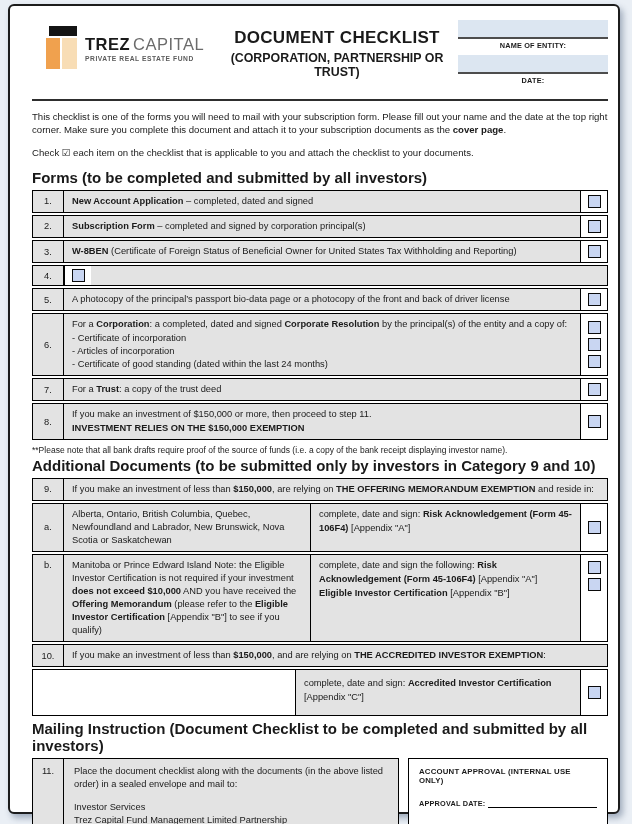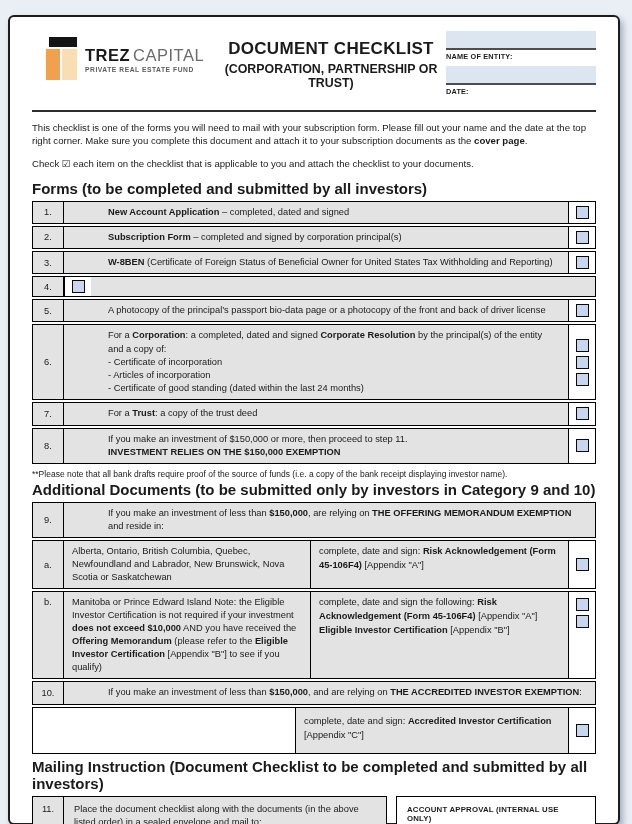--- a/index.html
+++ b/index.html
@@ -4,54 +4,54 @@
 <style>
   html,body{margin:0;padding:0;}
   body{
     width:632px;height:824px;position:relative;
     background:#eaeff5;
     font-family:"Liberation Sans", sans-serif;
     color:#1a1a1a;
     -webkit-font-smoothing:antialiased;
   }
   .page{
-    position:absolute;left:8px;top:15px;width:612px;height:810px;
+    position:absolute;left:8px;top:4px;width:612px;height:810px;
     background:#ffffff;border:2px solid #1c1c1c;border-radius:6px;
     box-shadow:3px 4px 6px rgba(70,90,120,.45);
-    box-sizing:border-box;padding:8px 22px 8px 22px;
+    box-sizing:border-box;padding:8px 10px 8px 22px;
     display:flex;flex-direction:column;
   }
   
   .hdr{display:flex;align-items:flex-start;}
   .logo-wrap{display:flex;gap:7px;margin-left:14px;margin-top:12px;width:170px;box-sizing:border-box;}
   .logo-icon{width:32px;height:44px;position:relative;flex:none;}
   .li-black{position:absolute;left:3px;top:0;width:28px;height:10px;background:#141414;}
   .li-orange{position:absolute;left:0;top:12px;width:14px;height:31px;background:#F0A14E;}
   .li-tan{position:absolute;left:16px;top:12px;width:15px;height:31px;background:#F8DDB5;}
   .brand{margin-top:9px;}
   .brand-line{font-size:16.5px;letter-spacing:.5px;white-space:nowrap;}
   .brand-bold{font-weight:bold;color:#1a1a1a;}
   .brand-light{font-weight:normal;color:#6b6b6b;margin-left:3px;}
   .tagline{font-size:6.7px;font-weight:bold;color:#5a5a5a;letter-spacing:.55px;margin-top:1px;white-space:nowrap;}
   .title-block{flex:1;text-align:center;margin-top:14px;}
   .doc-title{font-size:17px;font-weight:bold;letter-spacing:.3px;}
   .doc-subtitle{font-size:12.4px;font-weight:bold;margin-top:3px;}
   .hdr-fields{width:150px;flex:none;margin-top:6px;}
   .field-box{height:17px;background:#dce6f1;border-bottom:2px solid #4d4d4d;}
-  .field-label{font-size:7.3px;font-weight:bold;margin:2px 0 5px;letter-spacing:.2px;}
+  .field-label{font-size:7.3px;font-weight:bold;margin:2px 0 5px;letter-spacing:.2px;text-align:center;}
   .hdr-rule{border-top:2.5px solid #2e2e2e;margin:9px 0 9px;}
   
   .para{font-size:9.6px;line-height:1.38;margin:0 0 10px;}
   .sec-heading{font-size:15px;font-weight:bold;margin:2px 0 4px;}
   
   .t-row{display:flex;background:#e3e3e3;border:1px solid #000;margin-bottom:2px;align-items:stretch;}
   .num{width:30px;min-width:30px;border-right:1px solid #000;display:flex;align-items:center;justify-content:center;font-size:9.3px;background:#e3e3e3;}
   .num.top{align-items:flex-start;padding-top:5px;}
   .cell{flex:1;padding:4px 8px;font-size:9.3px;line-height:1.42;}
-  .cell .ln{display:block;margin-left:36px;}
+  .cell .ln{display:block;}
   .tight{font-size:8.55px;letter-spacing:-.1px;}
   .cbcol{width:26px;min-width:26px;border-left:1px solid #000;background:#ffffff;display:flex;flex-direction:column;align-items:center;justify-content:center;gap:4px;padding:3px 0;}
   .cb{width:13px;height:13px;background:#c9d6f2;border:1.5px solid #0a0a0a;box-sizing:border-box;}
   .subcell-l{width:230px;min-width:230px;border-right:1px solid #000;padding:4px 8px;font-size:9.3px;line-height:1.4;}
   .subcell-r{flex:1;padding:4px 8px;font-size:9.3px;line-height:1.5;}
   .blank-l{width:262px;min-width:262px;border-right:1px solid #000;background:#ffffff;}
   .footnote{font-size:8.5px;margin:3px 0 0;}
   .gap-lg{height:17px;}
   .gap-md{height:10px;}
   

